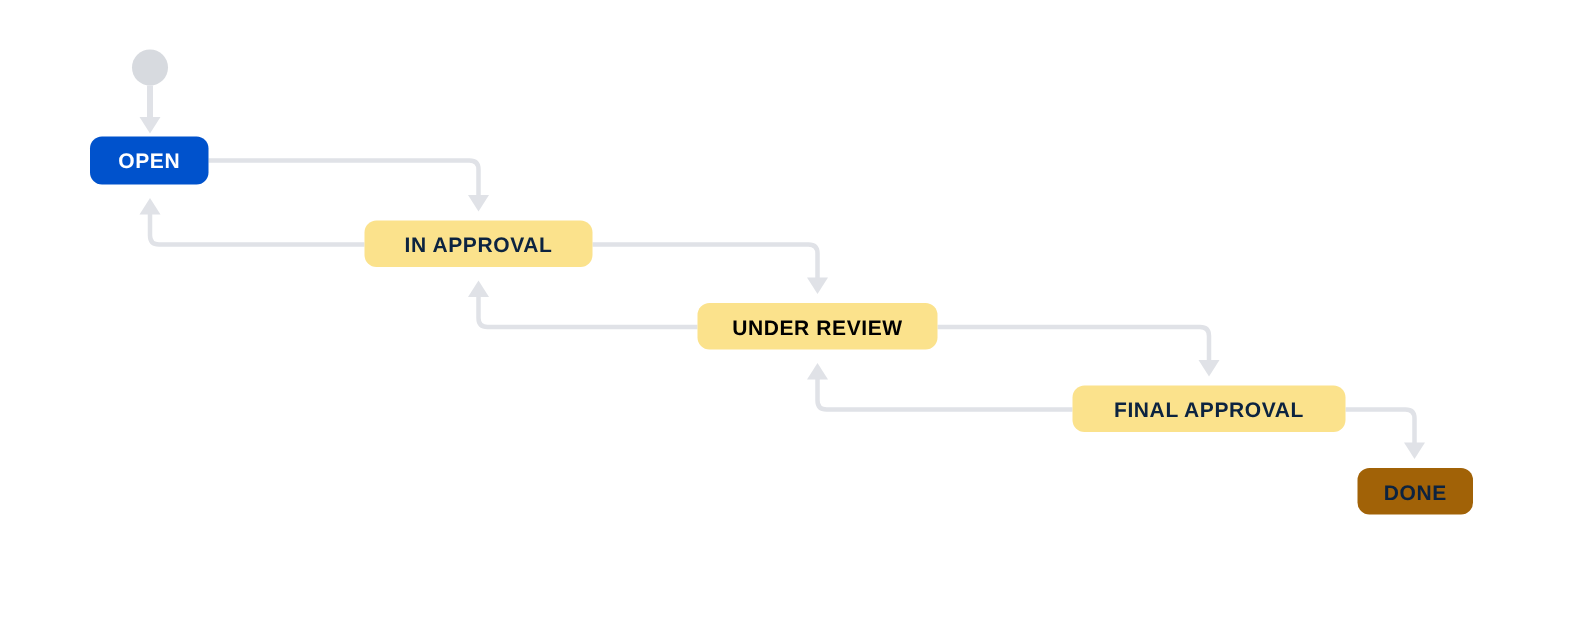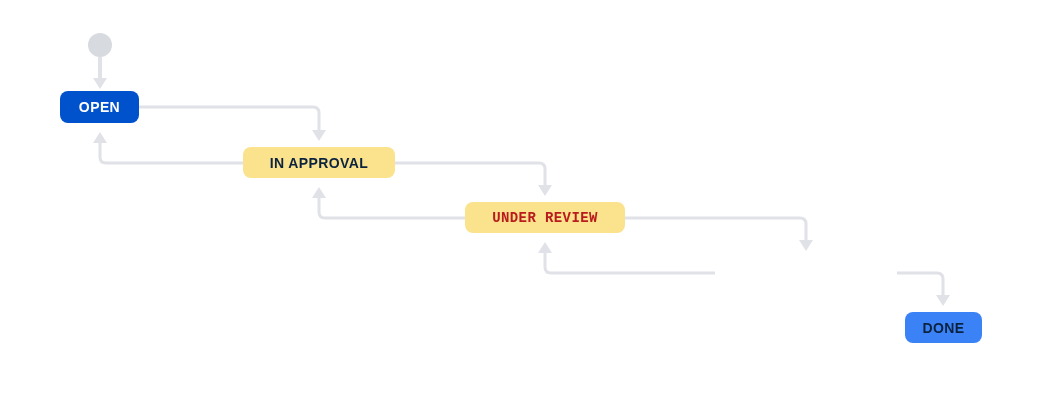--- a/index.html
+++ b/index.html
@@ -106,18 +106,19 @@
       <polygon class="arrowhead" points="936,295 950,295 943,306"></polygon>
     </g>
   </svg>
 
   <div class="start-node"></div>
 
   <div class="status-node node-open" style="background-color: rgb(0, 82, 204); color: rgb(255, 255, 255);">OPEN</div>
 
   <div class="status-node node-in-progress" style="background-color: rgb(251, 226, 140); color: rgb(12, 35, 64);">IN APPROVAL</div>
 
-  <div class="status-node node-under-review" style="background-color: rgb(251, 226, 140); color: #b91c1c; font-family: Liberation Mono, monospace;">UNDER REVIEW</div>
+  <div class="status-node node-under-review" style="background-color: rgb(251, 226, 140); color: #000000;">UNDER REVIEW</div>
 
+  <div class="status-node node-final-approval" style="background-color: rgb(251, 226, 140); color: rgb(12, 35, 64);">FINAL APPROVAL</div>
 
-  <div class="status-node node-done" style="background-color: #3b82f6; color: rgb(12, 35, 64);">DONE</div>
+  <div class="status-node node-done" style="background-color: #a16207; color: rgb(12, 35, 64);">DONE</div>
 
 </div>
 
 </body></html>

